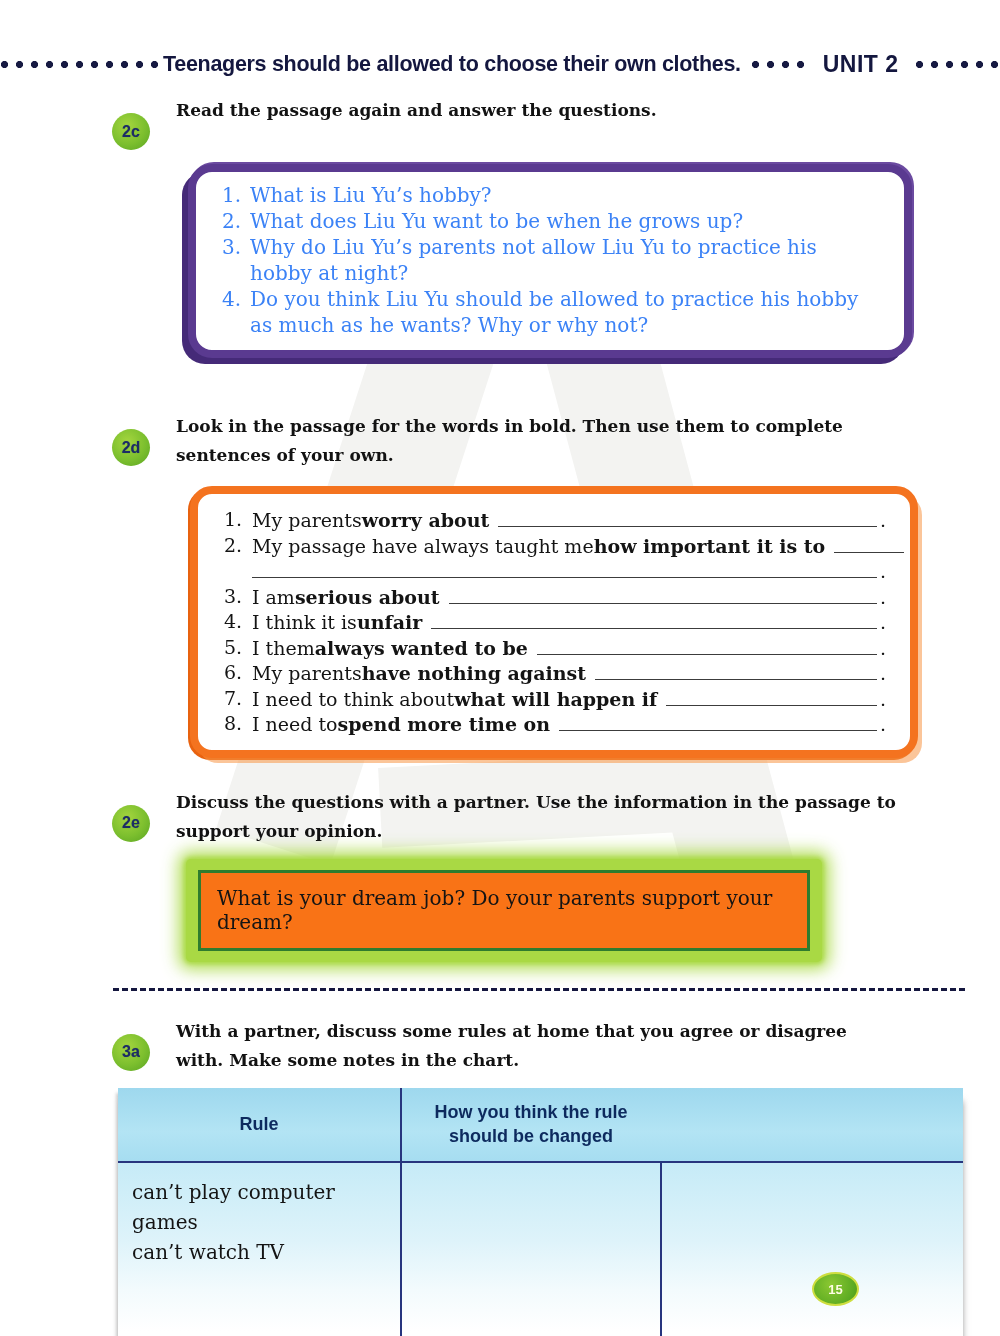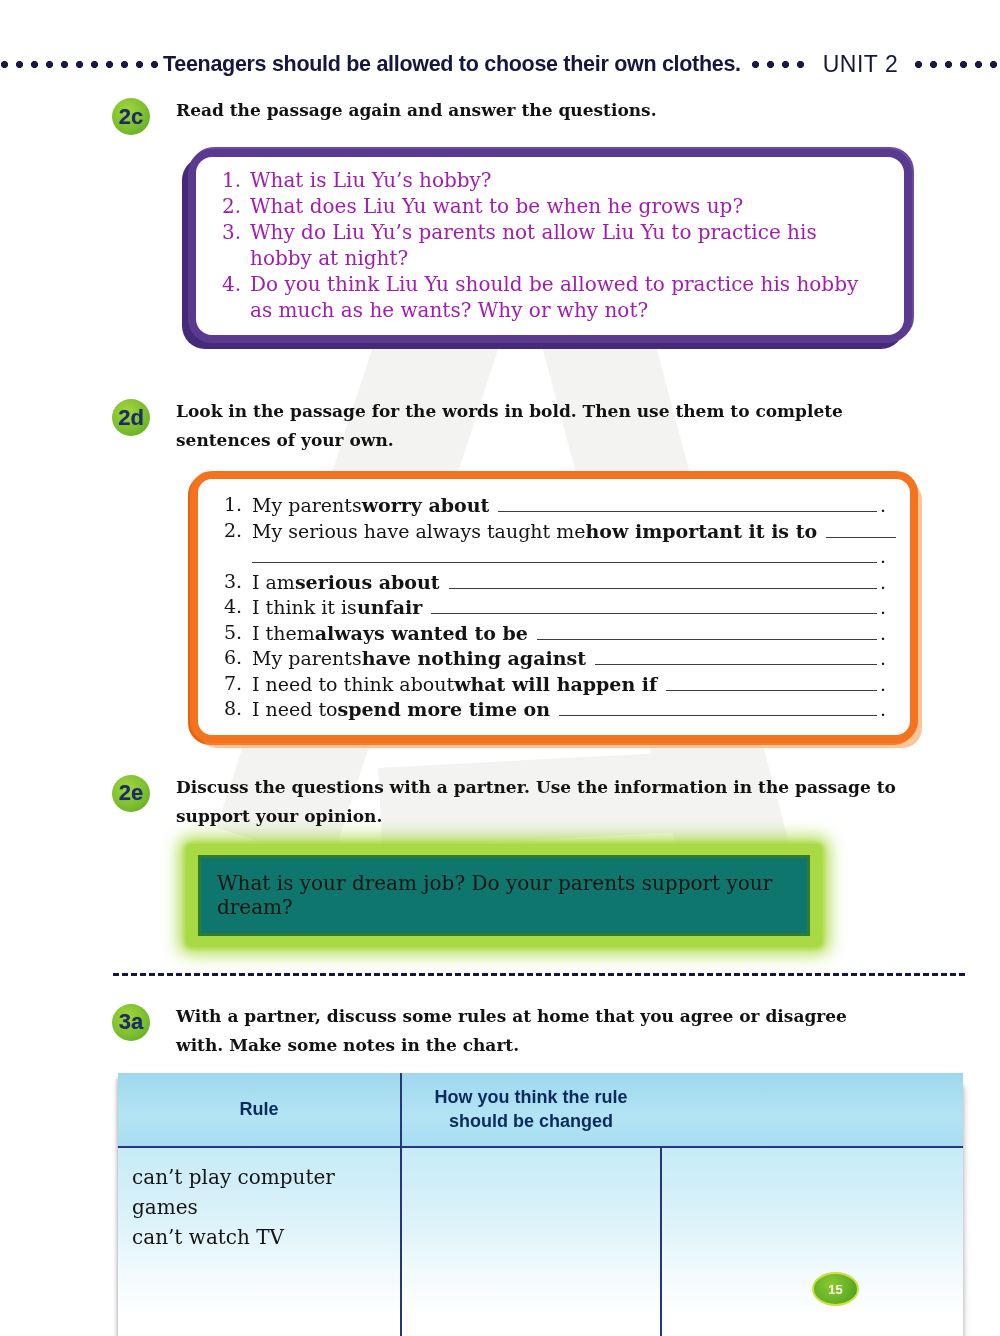--- a/index.html
+++ b/index.html
@@ -32,50 +32,50 @@
     background-image:radial-gradient(circle at 4.5px 4.5px, #171a42 3.2px, rgba(0,0,0,0) 3.9px);
     background-size:15px 9px; background-repeat:repeat-x;
   }
   .dot-left  { flex:0 0 163px; }
   .dot-mid   { flex:0 0 58px; margin:0 14px 0 10px; }
   .dot-right { flex:1 1 auto; margin-left:16px; }
   .header-title {
     font-size:21.5px; font-weight:700; color:#14173f; letter-spacing:-0.3px; white-space:nowrap;
   }
   .unit-label {
-    font-size:23px; font-weight:400; color:#14173f; letter-spacing:0.5px; white-space:nowrap;
+    font-size:23px; font-weight:700; color:#14173f; letter-spacing:0.5px; white-space:nowrap;
   }
 
   
   .section-row { display:flex; align-items:flex-start; margin-left:112px; margin-right:60px; }
   .badge {
     flex:0 0 38px; height:37px; width:38px; border-radius:50%;
     background:radial-gradient(circle at 40% 35%, #a5d63f 0%, #7cbf2e 55%, #58a322 100%);
-    color:#1c2c66; font-family:"Liberation Sans", sans-serif; font-weight:800; font-size:22px;
+    color:#1c2c66; font-family:"Liberation Sans", sans-serif; font-weight:800; font-size:16px;
     display:flex; align-items:center; justify-content:center;
-    margin-right:26px; margin-top:2px;
+    margin-right:26px; margin-top:17px;
     text-shadow:0 0 1px rgba(20,40,90,.4);
   }
   .instruction {
     font-family:"DejaVu Serif", serif;
     font-weight:700; font-size:17px; line-height:29px; color:#121212;
     max-width:724px;
   }
 
   
   .purple-box {
     margin:14px 0 0 188px; width:724px;
     border:8px solid #5a3a90; border-radius:24px;
     box-shadow:-7px 7px 0 -1px #452a78, 2px -2px 0 0 #6b4aa0;
     background:#fff; padding:10px 20px 12px 24px;
   }
   ol.q-list { list-style:none; counter-reset:q; }
   ol.q-list li {
     counter-increment:q; position:relative; padding-left:30px;
-    font-size:20px; line-height:26px; color:#a21caf;
+    font-size:20px; line-height:26px; color:#3b82f6;
   }
   ol.q-list li::before {
     content:counter(q) "."; position:absolute; left:2px; top:0;
   }
 
   
   .orange-box {
     margin:16px 0 0 190px; width:728px;
     border:8px solid #f4731f; border-radius:22px;
     box-shadow:6px 7px 0 -2px rgba(247,150,70,.55), -2px 2px 0 0 #e8620f;
@@ -98,21 +98,21 @@
   }
   .end-dot { flex:0 0 auto; }
 
   
   .green-glow {
     margin:13px 0 0 186px; width:636px;
     background:#a9d944; padding:11px 12px; border-radius:5px;
     box-shadow:0 0 16px 8px rgba(169,217,68,.85), 0 0 4px 2px rgba(169,217,68,.9);
   }
   .green-inner {
-    background:#0f766e; border:3px solid #2f7c2e;
+    background:#f97316; border:3px solid #2f7c2e;
     padding:13px 16px 14px 16px;
     font-size:20px; color:#141414;
   }
 
   
   .dashed-divider {
     margin:26px 0 0 113px; width:852px;
     border-top:3.5px dashed #15173f;
   }
 
@@ -201,21 +201,21 @@
       <li>
         <div class="fill-row">
           <span>My parents </span>
             <b>worry about</b>
           <span class="blank"></span>
           <span class="end-dot">.</span>
         </div>
       </li>
       <li>
         <div class="fill-row">
-          <span>My serious have always taught me </span>
+          <span>My passage have always taught me </span>
             <b>how important it is to</b>
           <span class="blank"></span>
         </div>
         <div class="fill-row">
           <span class="blank" style="margin-left:0;"></span>
           <span class="end-dot">.</span>
         </div>
       </li>
       <li>
         <div class="fill-row">

